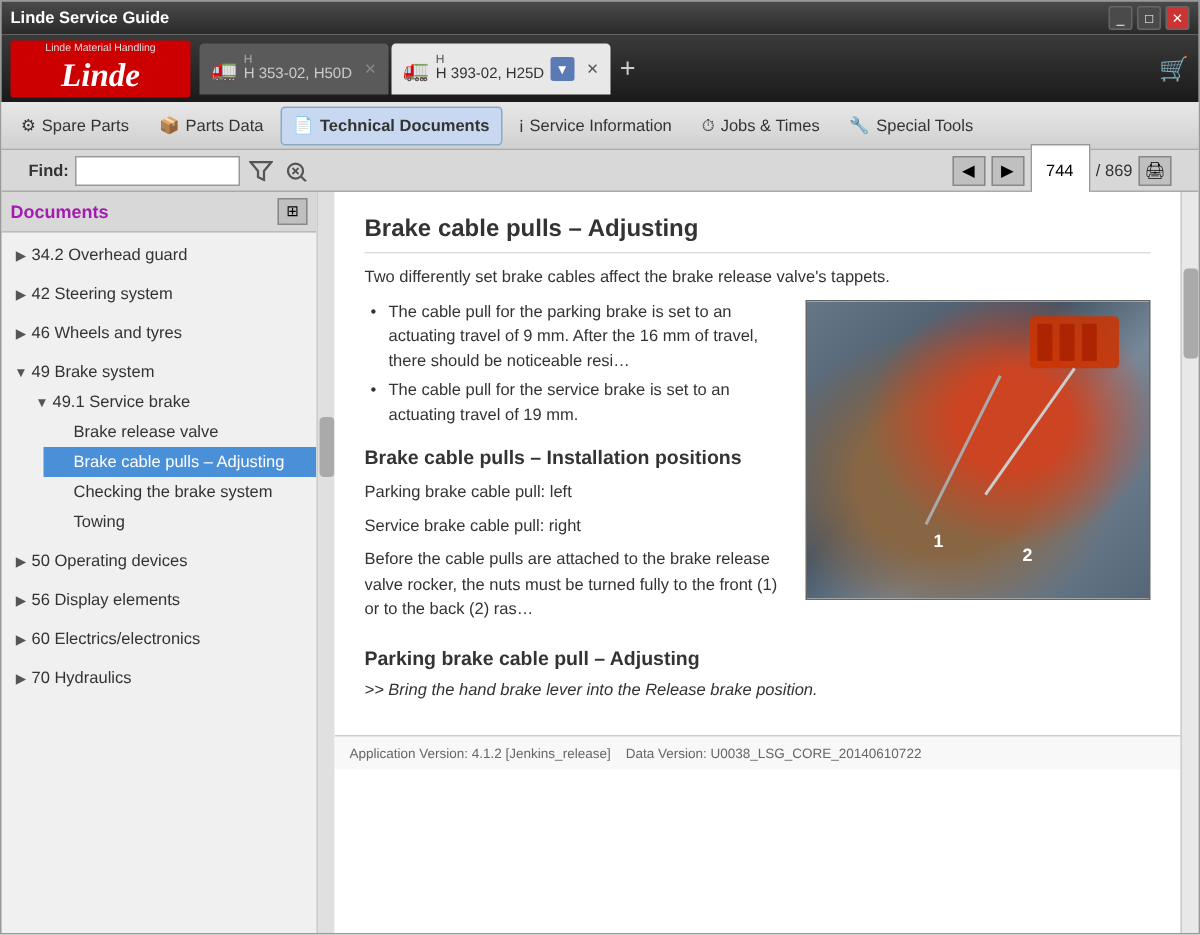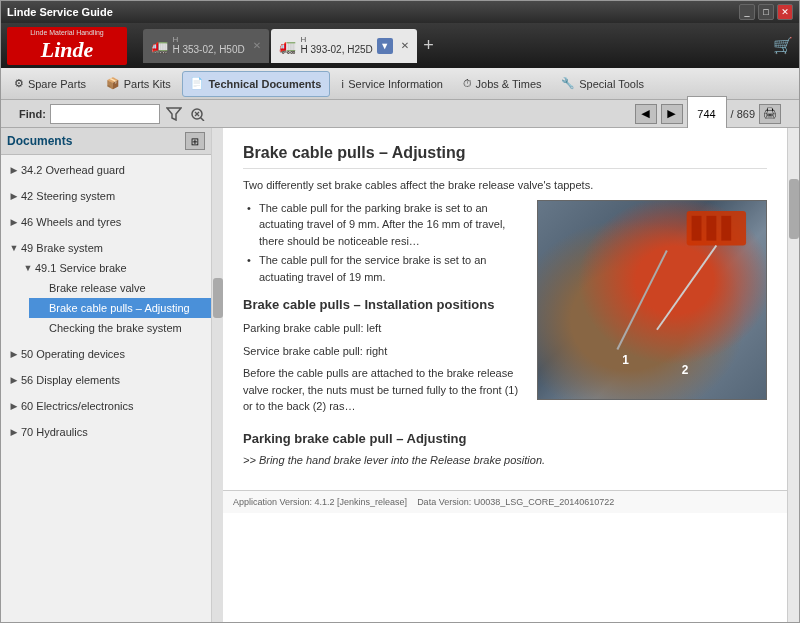--- a/index.html
+++ b/index.html
@@ -9,21 +9,21 @@
     .window { width: 800px; height: 623px; background: #f0f0f0; border: 1px solid #999; display: flex; flex-direction: column; justify-content: center; }
     .title-bar { background: linear-gradient(to bottom, #4a4a4a, #2a2a2a); height: 22px; display: flex; align-items: center; justify-content: space-between; padding: 0 6px; flex-shrink: 0; }
     .title-bar-text { color: white; font-size: 11px; font-weight: bold; }
     .title-bar-controls { display: flex; gap: 3px; }
     .title-btn { width: 16px; height: 16px; border: 1px solid #666; border-radius: 2px; display: flex; align-items: center; justify-content: center; font-size: 9px; cursor: pointer; color: white; }
     .title-btn.min { background: #4a4a4a; }
     .title-btn.max { background: #4a4a4a; }
     .title-btn.close { background: #cc3333; }
 
     
-    .app-header { background: linear-gradient(to bottom, #3a3a3a, #1a1a1a); height: 45px; display: flex; align-items: center; padding: 0 6px; gap: 12px; flex-shrink: 0; }
+    .app-header { background: linear-gradient(to bottom, #3a3a3a, #1a1a1a); height: 45px; display: flex; align-items: center; padding: 0 6px; gap: 2px; flex-shrink: 0; }
     .logo-area { background: #cc0000; height: 38px; width: 120px; display: flex; align-items: center; justify-content: center; border-radius: 2px; }
     .logo-container { position: relative; }
     .tab-bar { display: flex; gap: 2px; margin-left: 4px; flex: 1; }
     .doc-tab { background: #5a5a5a; border-radius: 3px 3px 0 0; height: 34px; padding: 2px 8px; display: flex; align-items: center; gap: 4px; color: #ccc; font-size: 11px; cursor: pointer; position: relative; min-width: 100px; }
     .doc-tab.active { background: #e8e8e8; color: #333; }
     .doc-tab .close-x { margin-left: 4px; font-size: 10px; cursor: pointer; color: #888; }
     .add-tab { background: transparent; border: none; color: #ccc; font-size: 18px; cursor: pointer; padding: 0 4px; align-self: center; }
     .cart-icon { color: #ccc; font-size: 16px; margin-left: auto; cursor: pointer; }
 
     
@@ -38,21 +38,21 @@
     .search-icon-btn { width: 20px; height: 20px; display: flex; align-items: center; justify-content: center; cursor: pointer; font-size: 12px; color: #555; }
     .page-nav { display: flex; align-items: center; gap: 4px; margin-left: auto; }
     .page-nav-btn { width: 22px; height: 20px; background: #c0c0c0; border: 1px solid #888; cursor: pointer; display: flex; align-items: center; justify-content: center; font-size: 11px; }
     .page-input { width: 40px; height: 36px; border: 1px solid #999; text-align: center; font-size: 11px; }
     .page-total { font-size: 11px; color: #333; }
     .print-btn { width: 22px; height: 20px; background: #c0c0c0; border: 1px solid #888; cursor: pointer; display: flex; align-items: center; justify-content: center; font-size: 11px; }
 
     
     .main-area { display: flex; flex: 1; overflow: hidden; }
     .sidebar-header { background: #d8d8d8; padding: 4px 6px; display: flex; align-items: center; justify-content: space-between; border-bottom: 1px solid #bbb; }
-    .sidebar-header-text { font-size: 12px; font-weight: bold; color: #0c4a6e; }
+    .sidebar-header-text { font-size: 12px; font-weight: bold; color: #a21caf; }
     .sidebar-expand-btn { width: 20px; height: 18px; background: #c0c0c0; border: 1px solid #888; cursor: pointer; display: flex; align-items: center; justify-content: center; font-size: 10px; }
     .sidebar-tree { overflow-y: auto; flex: 1; padding: 2px 0; }
     .tree-item { padding: 3px 0; cursor: pointer; }
     .tree-item-row { display: flex; align-items: center; padding: 3px 6px; cursor: pointer; }
     .tree-item-row.selected { background: #4a90d9; color: white; }
     .tree-toggle { width: 14px; height: 14px; display: flex; align-items: center; justify-content: center; font-size: 9px; color: #555; flex-shrink: 0; }
     .tree-label { font-size: 11px; color: #333; }
     .tree-item-row.selected .tree-label { color: white; }
     .tree-child { padding-left: 14px; }
 
@@ -130,21 +130,21 @@
     <div class="cart-icon">🛒</div>
   </div>
 
   <div class="nav-toolbar">
     <button class="nav-btn">
       <span>⚙</span>
       <span>Spare Parts</span>
     </button>
     <button class="nav-btn">
       <span>📦</span>
-      <span>Parts Kits</span>
+      <span>Parts Data</span>
     </button>
     <button class="nav-btn active">
       <span>📄</span>
       <span>Technical Documents</span>
     </button>
     <button class="nav-btn">
       <span>ℹ</span>
       <span>Service Information</span>
     </button>
     <button class="nav-btn">
@@ -231,20 +231,24 @@
                   <span class="tree-label">Brake release valve</span>
                 </div>
                 <div class="tree-item-row selected">
                   <span class="tree-toggle" style="visibility:hidden;">▶</span>
                   <span class="tree-label">Brake cable pulls – Adjusting</span>
                 </div>
                 <div class="tree-item-row">
                   <span class="tree-toggle" style="visibility:hidden;">▶</span>
                   <span class="tree-label">Checking the brake system</span>
                 </div>
+                <div class="tree-item-row">
+                  <span class="tree-toggle" style="visibility:hidden;">▶</span>
+                  <span class="tree-label">Towing</span>
+                </div>
               </div>
             </div>
           </div>
 
           <div class="tree-item">
             <div class="tree-item-row">
               <span class="tree-toggle">▶</span>
               <span class="tree-label">50 Operating devices</span>
             </div>
           </div>

